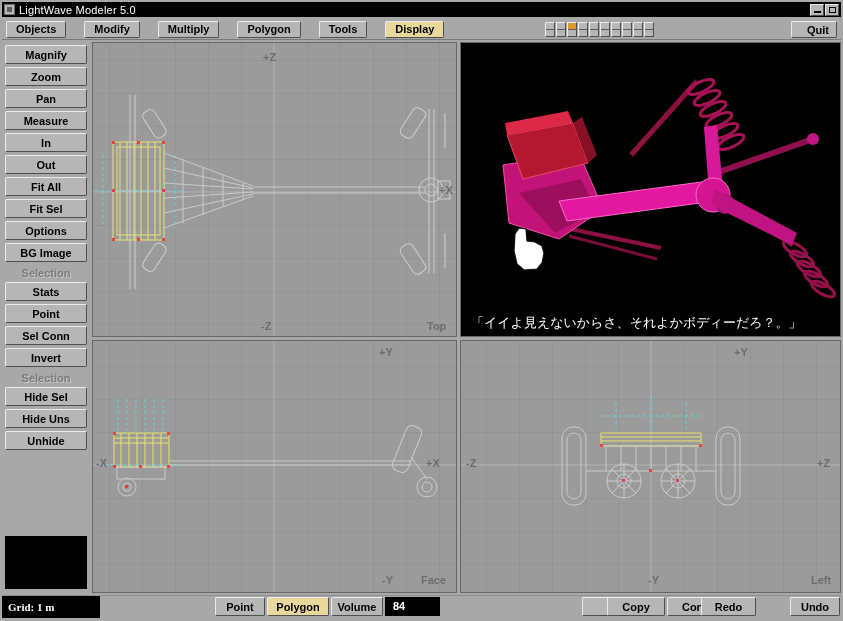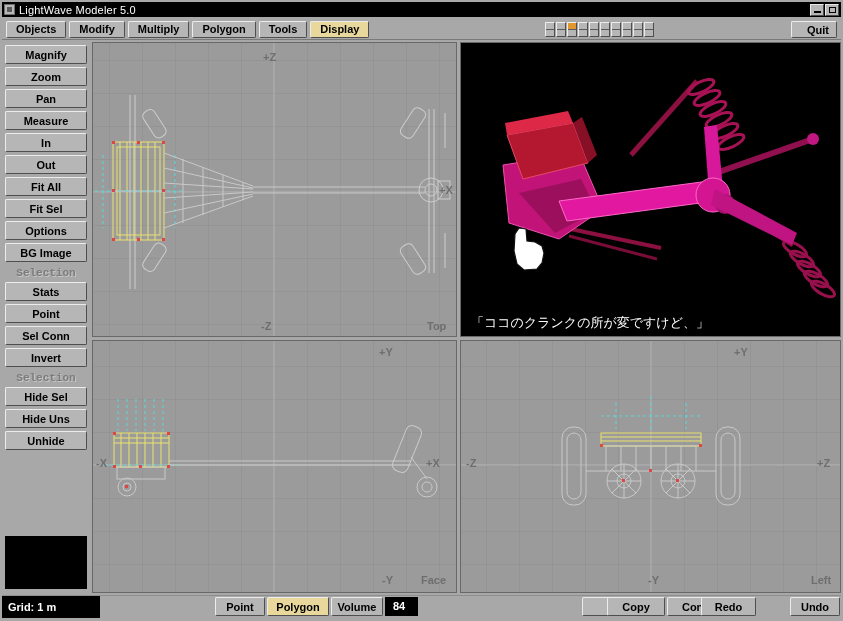--- a/index.html
+++ b/index.html
@@ -14,53 +14,53 @@
   .win-controls{margin-left:auto;display:flex;gap:1px;}
   .win-btn{width:14px;height:12px;background:#b6b6b6;border:1px solid;border-color:#e9e9e9 #4a4a4a #4a4a4a #e9e9e9;display:flex;align-items:center;justify-content:center;}
   .glyph-min{width:7px;height:2px;background:#000;margin-top:5px;}
   .glyph-res{width:7px;height:6px;border:1px solid #000;background:#b6b6b6;}
 
   
   .btn{background:#b6b6b6;border:1px solid;border-color:#ececec #4e4e4e #4e4e4e #ececec;border-radius:2px;color:#000;font-size:11px;font-weight:bold;display:flex;align-items:center;justify-content:center;cursor:default;white-space:nowrap;}
   .btn.active{background:#e8d89c;}
 
   
-  .menubar{position:absolute;left:2px;top:19px;right:2px;height:21px;display:flex;align-items:center;gap:3px;padding-left:4px;border-bottom:1px solid #7a7a7a;}
+  .menubar{position:absolute;left:2px;top:19px;right:2px;height:21px;display:flex;align-items:center;gap:18px;padding-left:4px;border-bottom:1px solid #7a7a7a;}
   .tab{height:17px;padding:0 9px;}
   .quit{position:absolute;right:4px;top:2px;width:46px;height:17px;padding-left:8px;}
   .layer-strip{position:absolute;left:543px;top:3px;display:flex;gap:1px;}
   .layer-btn{width:10px;height:15px;background:#b6b6b6;border:1px solid;border-color:#ececec #4e4e4e #4e4e4e #ececec;display:flex;flex-direction:column;}
   .layer-btn .half{flex:1;}
   .layer-btn .half.top{border-bottom:1px solid #5a5a5a;}
   .layer-btn.active .half.top{background:#e29630;}
 
   
   .sidebar{position:absolute;left:2px;top:42px;width:88px;height:551px;padding-top:3px;}
   .side-btn{width:82px;height:19px;margin:0 auto 3px auto;}
   .side-btn.gap{margin-top:3px;}
-  .side-label{width:82px;margin:5px auto 3px auto;text-align:center;font-size:11px;font-weight:bold;color:#7c7c7c;text-shadow:1px 1px 0 #c6c6c6;font-family:Liberation Mono, monospace;}
+  .side-label{width:82px;margin:5px auto 3px auto;text-align:center;font-size:11px;font-weight:bold;color:#7c7c7c;text-shadow:1px 1px 0 #c6c6c6;}
   .side-black{position:absolute;left:3px;bottom:4px;width:82px;height:53px;background:#000;}
 
   
   .viewports{position:absolute;left:92px;top:42px;width:749px;height:551px;}
   .vp{position:absolute;overflow:hidden;border:1px solid #686868;background:#9b9b9b;}
   .vp.black{background:#000;}
   #vp-top{left:0;top:0;width:365px;height:295px;}
   #vp-preview{left:368px;top:0;width:381px;height:295px;}
   #vp-face{left:0;top:298px;width:365px;height:253px;}
   #vp-left{left:368px;top:298px;width:381px;height:253px;}
   .vp svg{position:absolute;left:0;top:0;}
   .ax,.vpname{position:absolute;font-size:11px;font-weight:bold;color:#6e6e6e;white-space:nowrap;}
   .captions{position:absolute;left:10px;bottom:5px;color:#fff;font-size:13px;line-height:17px;white-space:nowrap;font-family:"DejaVu Sans",sans-serif;}
 
   
   .statusbar{position:absolute;left:2px;top:595px;right:2px;height:24px;border-top:1px solid #8e8e8e;}
-  .grid-box{position:absolute;left:0;top:0;width:98px;height:22px;background:#000;color:#fff;font-size:11px;font-weight:bold;line-height:22px;padding-left:6px;}
+  .grid-box{position:absolute;left:0;top:0;width:98px;height:22px;background:#000;color:#fff;font-size:11px;font-weight:bold;line-height:22px;padding-left:6px;font-family:Liberation Serif, serif;}
   .mode,.act{position:absolute;top:1px;height:19px;}
-  .count-box{position:absolute;left:383px;top:1px;width:33px;height:19px;background:#000;color:#fff;font-size:11px;font-weight:bold;line-height:19px;padding-left:8px;}
+  .count-box{position:absolute;left:383px;top:1px;width:55px;height:19px;background:#000;color:#fff;font-size:11px;font-weight:bold;line-height:19px;padding-left:8px;}
 </style>
 </head>
 <body>
 
 <div class="app">
 
   <div class="titlebar">
     <div class="app-icon"></div>
     <span class="title">LightWave Modeler 5.0</span>
     <div class="win-controls">
@@ -274,21 +274,21 @@
 
         <polygon points="98,158 248,138 254,158 106,178" fill="#e318a0" stroke="#ff68c8"></polygon>
         <polygon points="243,84 256,82 262,146 248,150" fill="#d8189a"></polygon>
         <circle cx="252" cy="152" r="17" fill="#d41592" stroke="#ff68c8"></circle>
         <circle cx="264" cy="161" r="10" fill="#a81070"></circle>
         <polygon points="254,146 336,190 331,202 250,162" fill="#c01482"></polygon>
 
         <path d="M58 185 l7 1 1 12 8 1 7 4 2 7 -2 10 -5 6 -13 1 -7 -6 -3 -13 1 -17 z" fill="#ffffff" stroke="#111" stroke-width="1.2"></path>
       </svg>
       <div class="captions">
-        <div>「ココのクランクの所が変ですけど、」</div>
+        <div>「イイよ見えないからさ、それよかボディーだろ？。」</div>
       </div>
     </div>
 
     <div class="vp" id="vp-face">
       <svg width="365" height="253">
         <defs>
           <pattern id="g-face" width="33" height="33" x="16" y="25" patternUnits="userSpaceOnUse">
             <path d="M33 0H0V33" fill="none" stroke="#8d8d8d" stroke-width="1"></path>
           </pattern>
         </defs>

